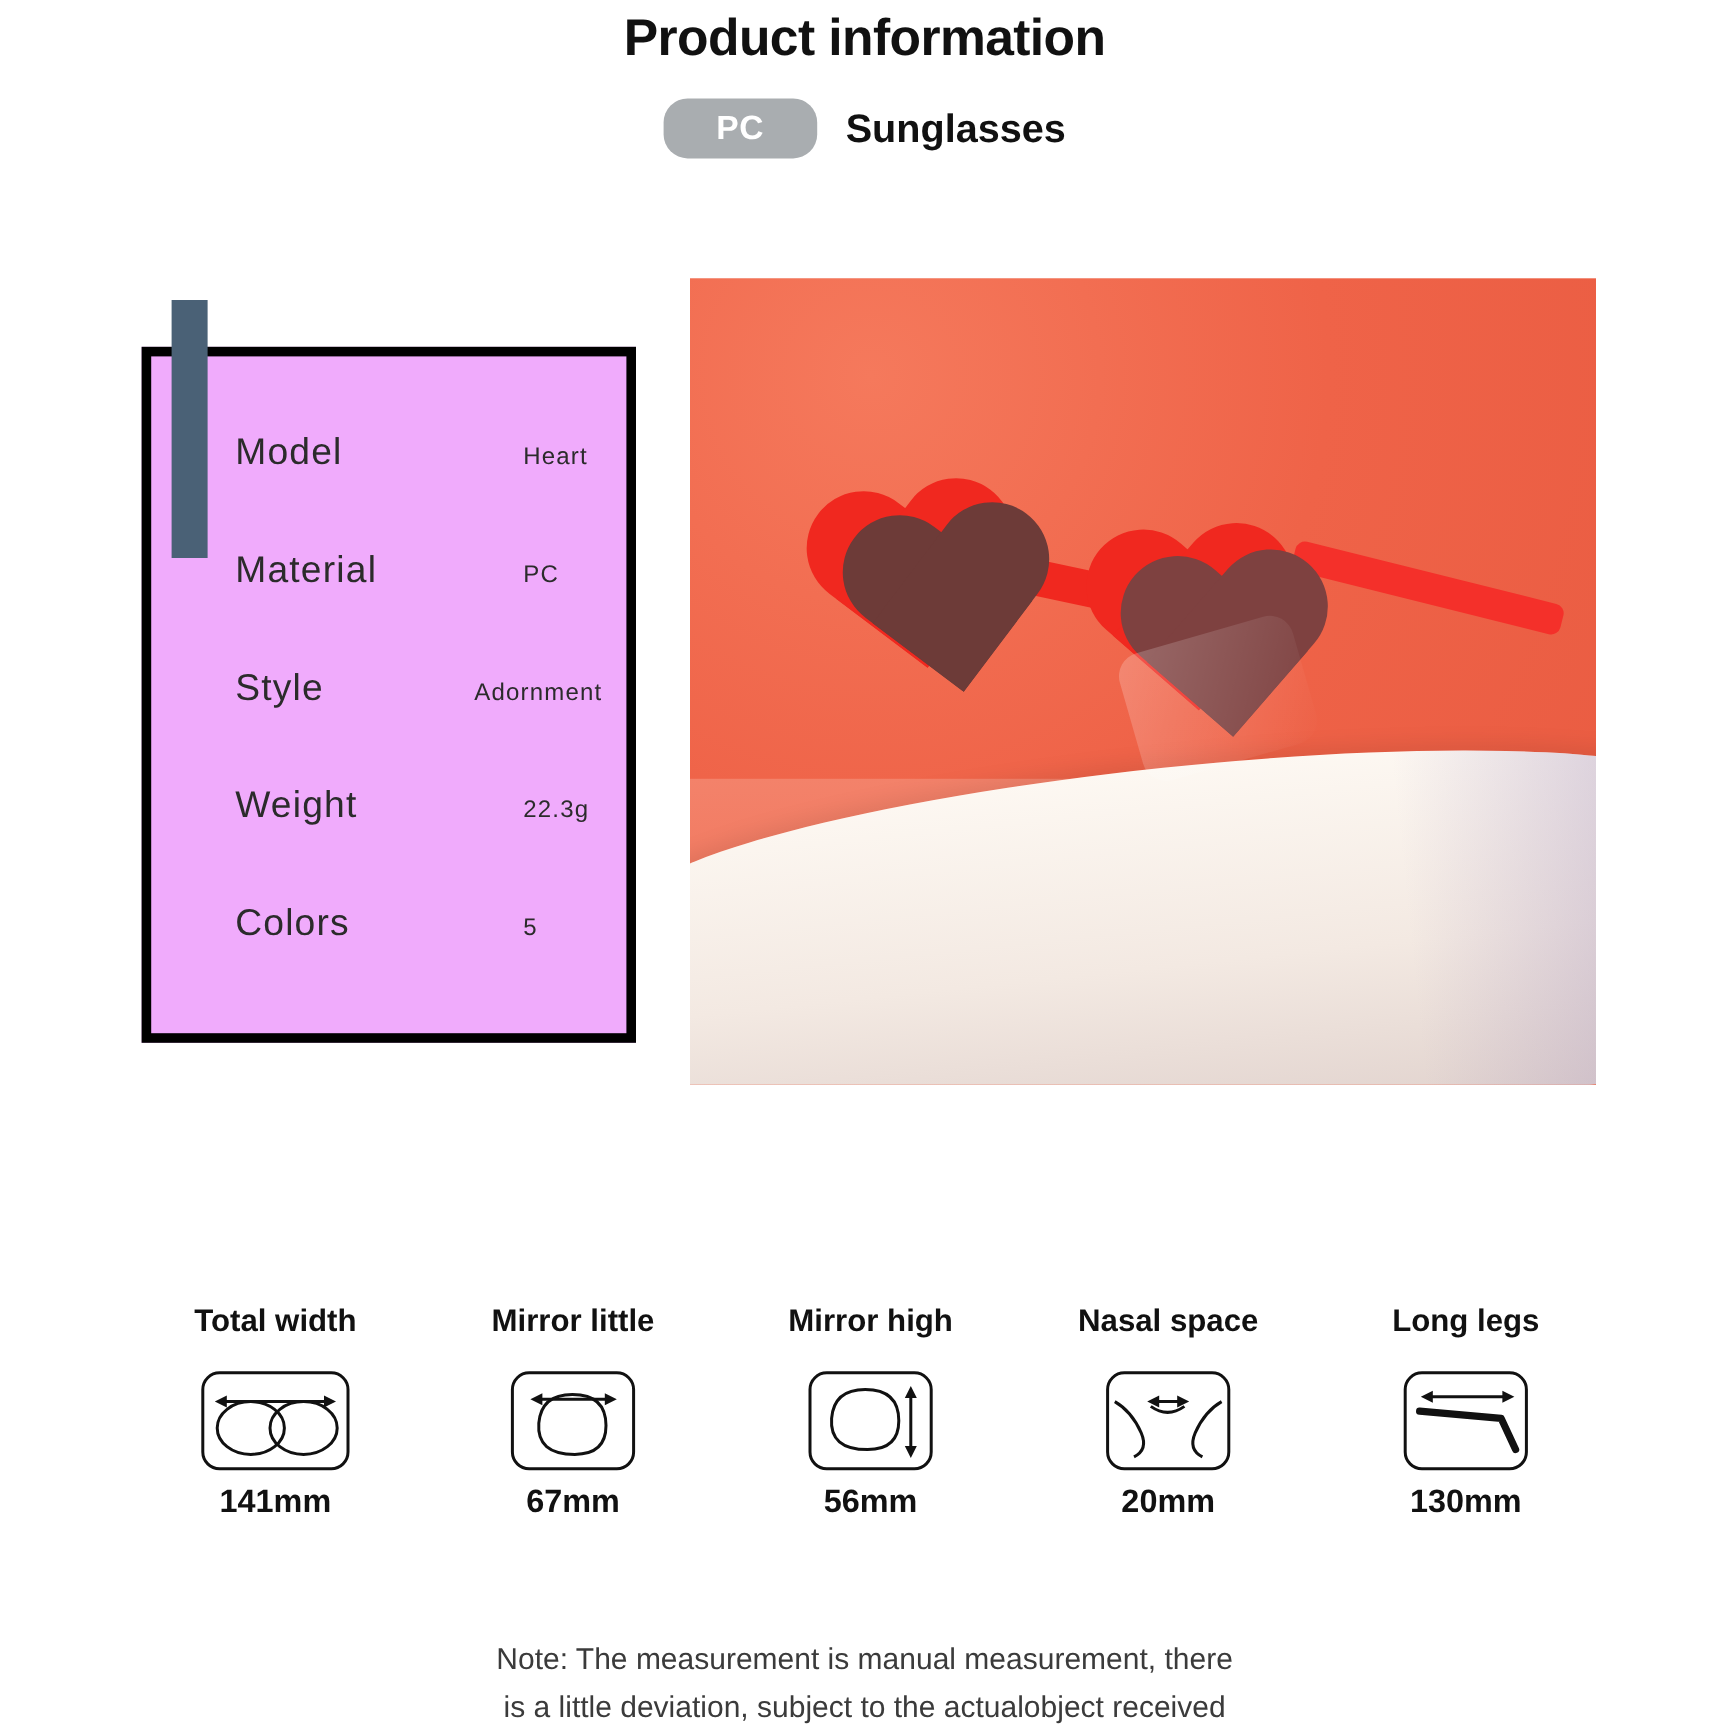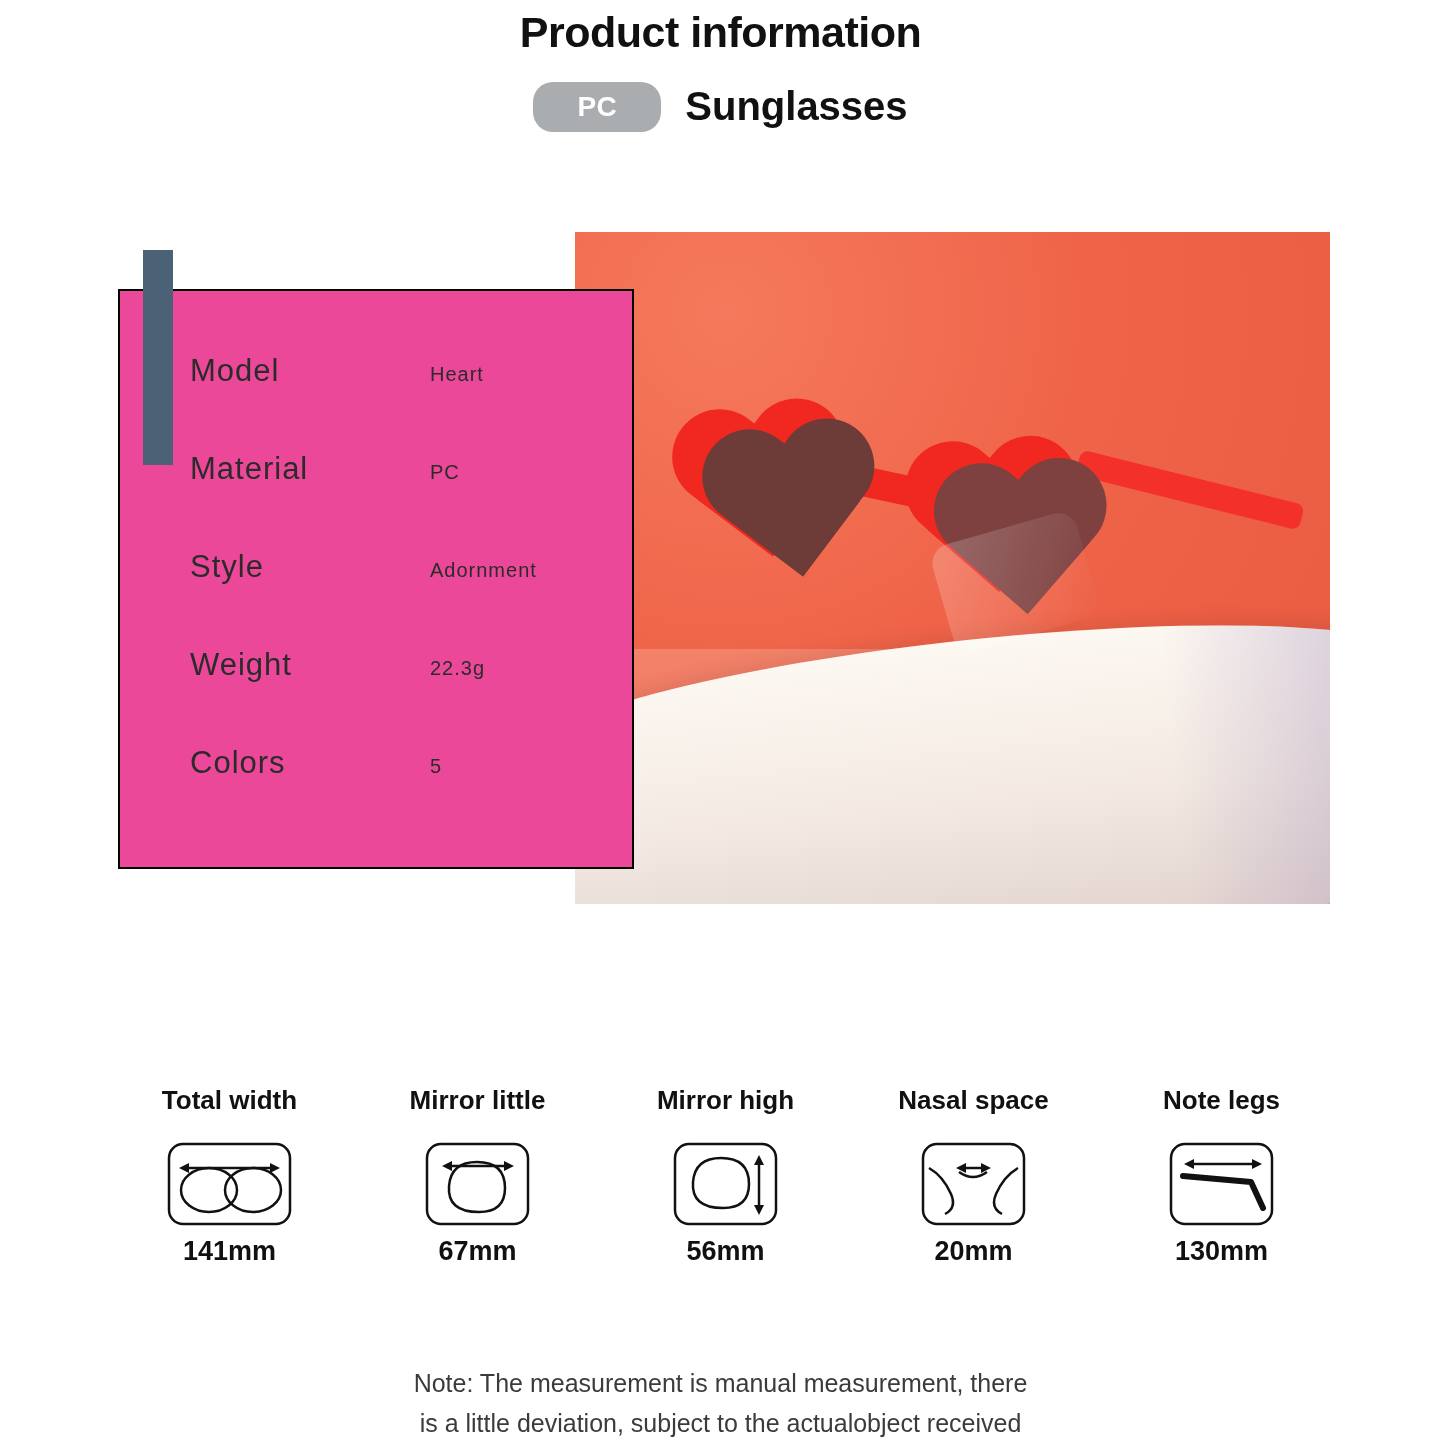--- a/index.html
+++ b/index.html
@@ -36,40 +36,40 @@
   .pc-pill {
     background: #a9adb0;
     color: #ffffff;
     font-size: 28px;
     font-weight: bold;
     border-radius: 20px;
     padding: 9px 44px;
     letter-spacing: 0.5px;
   }
   .subtitle-text {
-    font-size: 40px;
+    font-size: 33px;
     font-weight: bold;
     color: #111111;
   }
 
   
   .middle {
     position: relative;
     margin-top: 100px;
     height: 700px;
   }
 
   .spec-card {
     position: absolute;
     left: 118px;
     top: 57px;
-    width: 516px;
+    width: 412px;
     height: 580px;
-    background: #ec4899;
-    border: 2px solid #000000;
+    background: #f0abfc;
+    border: 8px solid #000000;
     box-sizing: border-box;
     z-index: 3;
   }
   .accent-bar {
     position: absolute;
     left: 143px;
     top: 18px;
     width: 30px;
     height: 215px;
     background: #4a6176;
@@ -391,21 +391,21 @@
         <path d="M48 34 q14 10 28 0" fill="none" stroke="#111" stroke-width="2.5"></path>
         <line x1="50" y1="30" x2="75" y2="30" stroke="#111" stroke-width="2.5"></line>
         <polygon points="45,30 55,25 55,35" fill="#111"></polygon>
         <polygon points="80,30 70,25 70,35" fill="#111"></polygon>
       </svg>
     </div>
     <div class="measure-value">20mm</div>
   </div>
 
   <div class="measure">
-    <div class="measure-title">Note legs</div>
+    <div class="measure-title">Long legs</div>
     <div class="measure-icon">
       <svg viewBox="0 0 125 92" width="125" height="92">
         <rect x="12" y="6" width="101" height="80" rx="14" fill="none" stroke="#111" stroke-width="2.5"></rect>
         <path d="M24 38 L92 44 L104 70" fill="none" stroke="#111" stroke-width="6" stroke-linecap="round" stroke-linejoin="round"></path>
         <line x1="30" y1="26" x2="98" y2="26" stroke="#111" stroke-width="2.5"></line>
         <polygon points="25,26 35,21 35,31" fill="#111"></polygon>
         <polygon points="103,26 93,21 93,31" fill="#111"></polygon>
       </svg>
     </div>
     <div class="measure-value">130mm</div>

